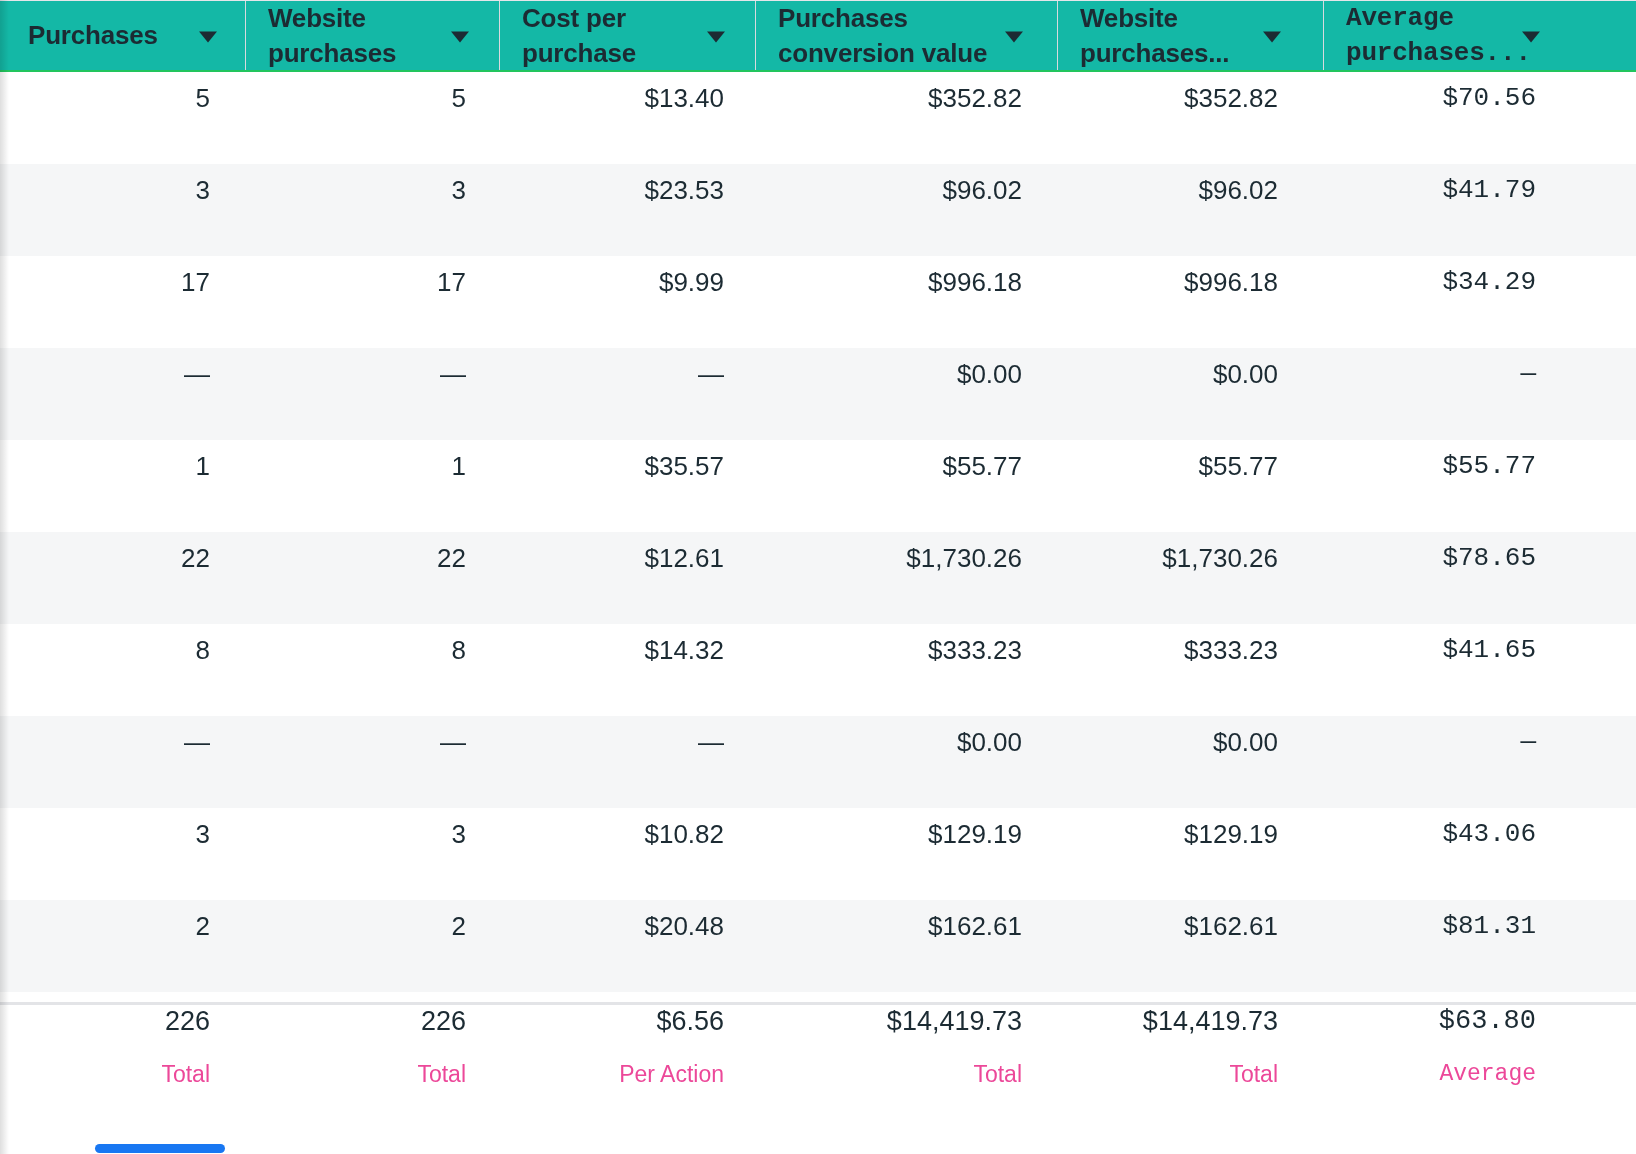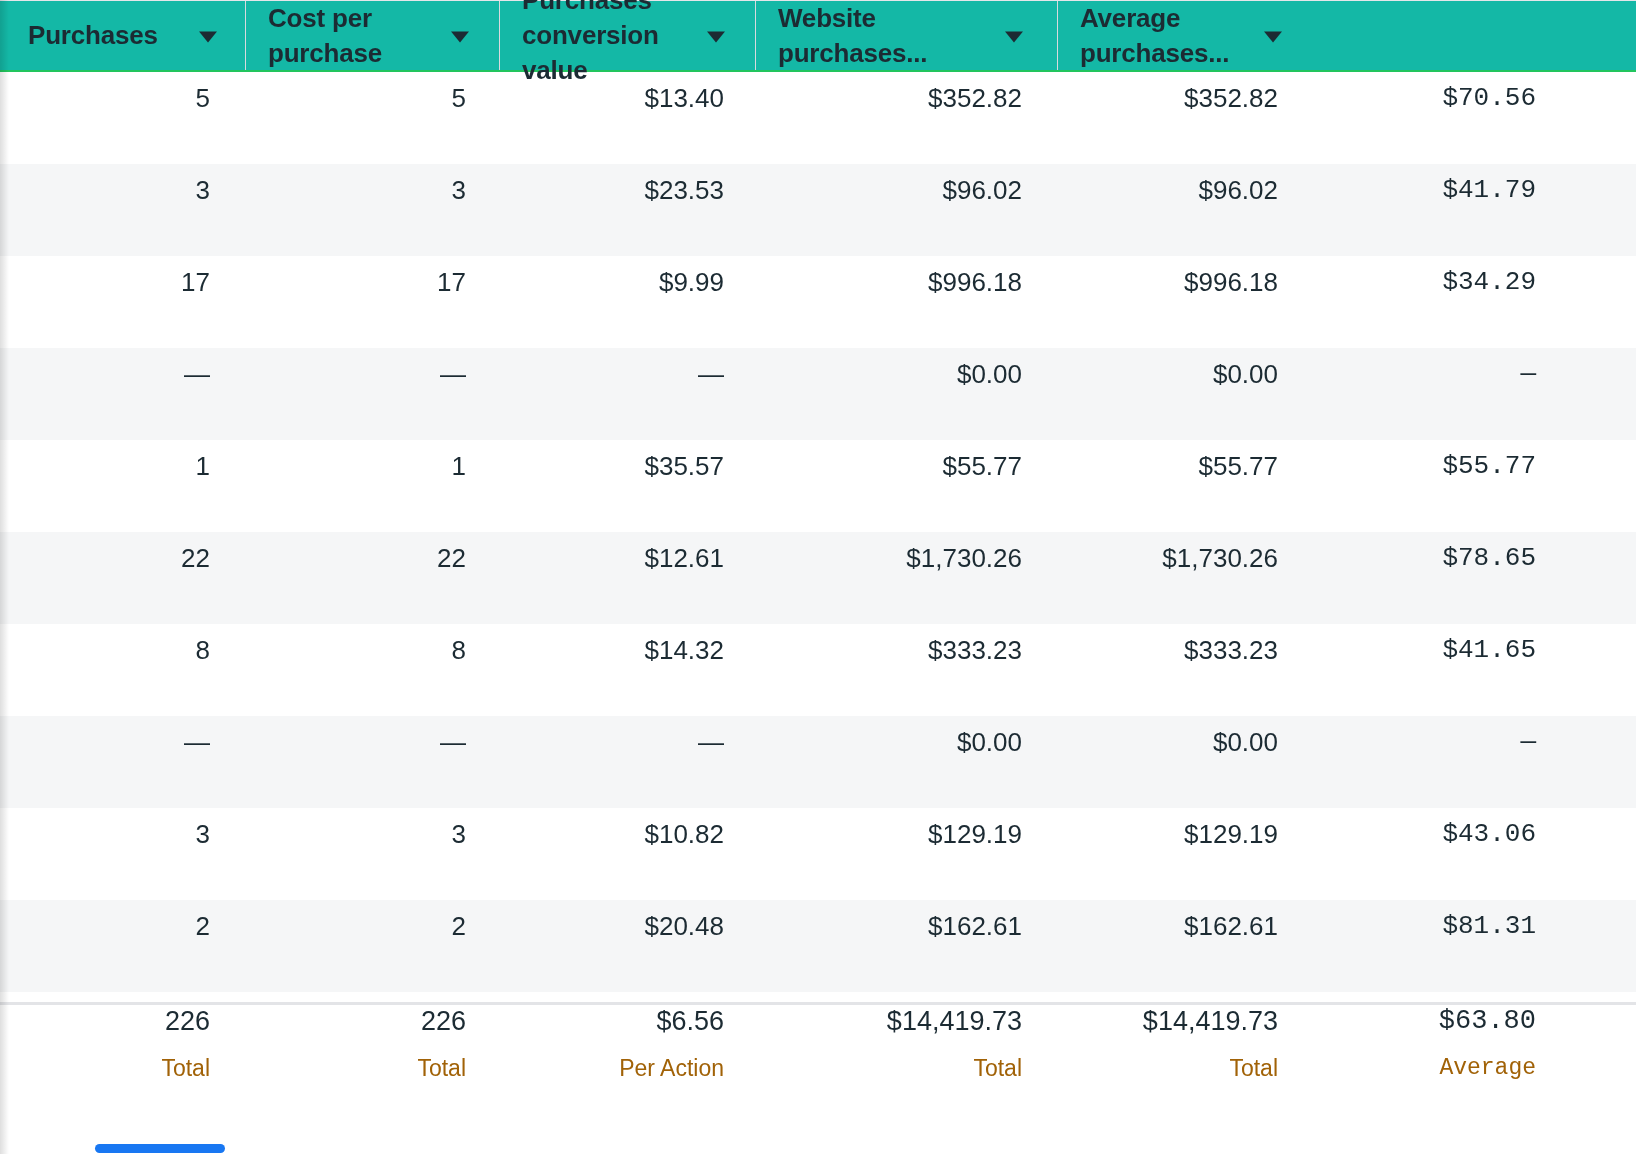--- a/index.html
+++ b/index.html
@@ -74,21 +74,21 @@
 
   
   .gap { height:10px; background:#fff; }
   .tfoot {
     display:flex; height:125px;
     background:#fff;
     border-top:3px solid #e3e4e7;
   }
   .fcell { text-align:right; }
   .fvalue { font-size:27px; line-height:32px; color:#1c2b33; white-space:nowrap; }
-  .flabel { margin-top:18px; font-size:23px; line-height:27px; color:#a16207; }
+  .flabel { margin-top:24px; font-size:23px; line-height:27px; color:#ec4899; }
 
   
   .left-shadow {
     position:absolute; left:0; top:0; bottom:0; width:9px;
     background:linear-gradient(to right, rgba(0,0,0,0.13), rgba(0,0,0,0));
     pointer-events:none;
   }
   .hscroll-thumb {
     position:absolute; left:95px; bottom:1px;
     width:130px; height:9px;
@@ -96,20 +96,24 @@
   }
 </style>
 </head>
 <body>
 
 <div class="table">
 
   <div class="thead r">
     <div class="hcell">
       <span class="hlabel">Purchases</span>
+      <span class="sort-arrow"></span>
+    </div>
+    <div class="hcell">
+      <span class="hlabel">Website purchases</span>
       <span class="sort-arrow"></span>
     </div>
     <div class="hcell">
       <span class="hlabel">Cost per purchase</span>
       <span class="sort-arrow"></span>
     </div>
     <div class="hcell">
       <span class="hlabel">Purchases conversion value</span>
       <span class="sort-arrow"></span>
     </div>

